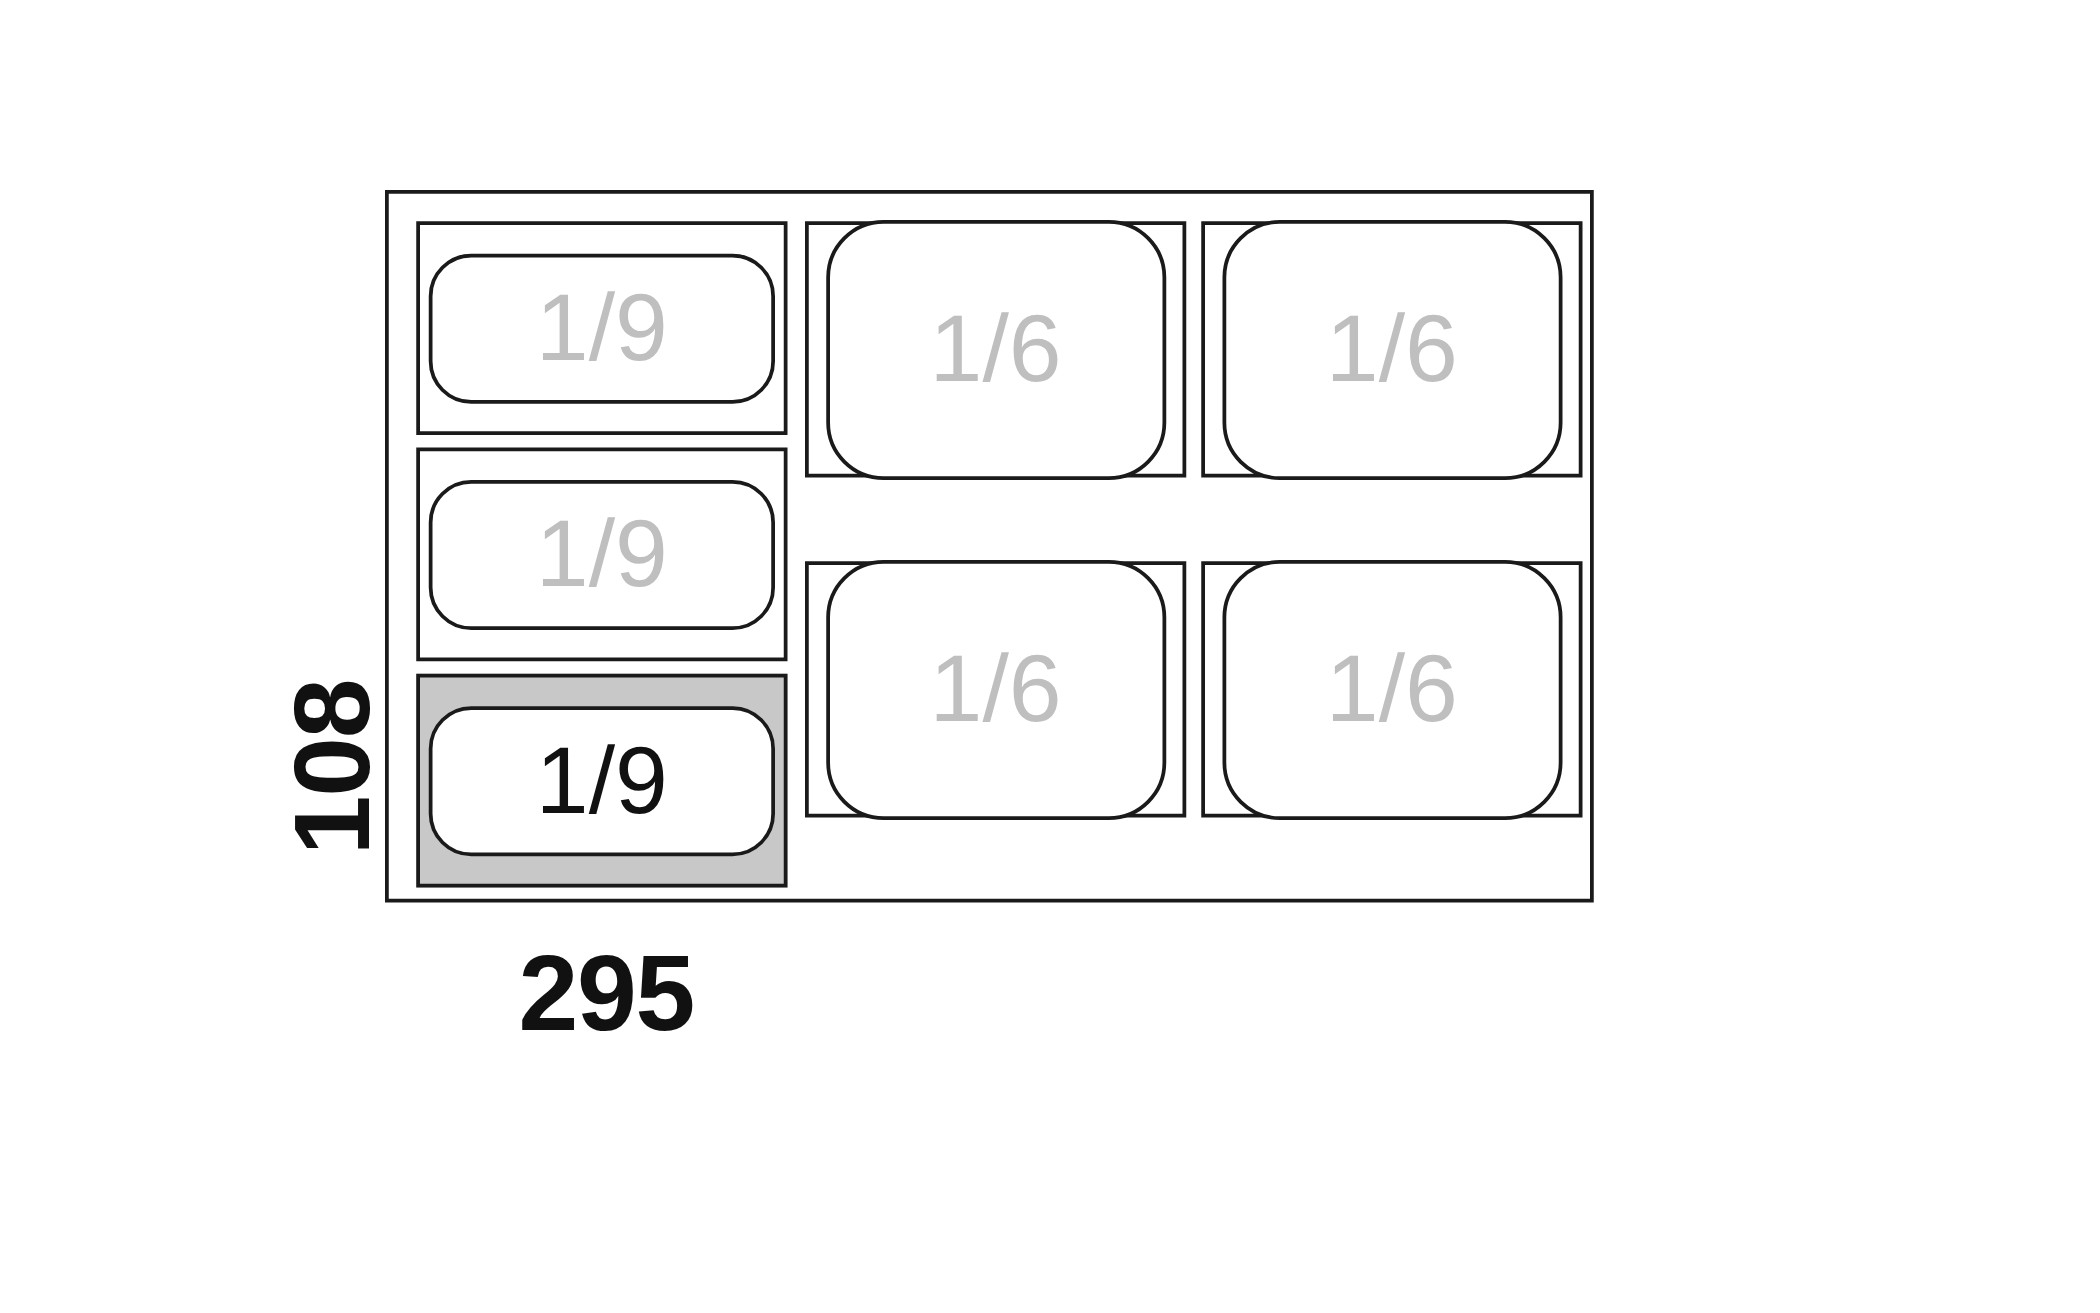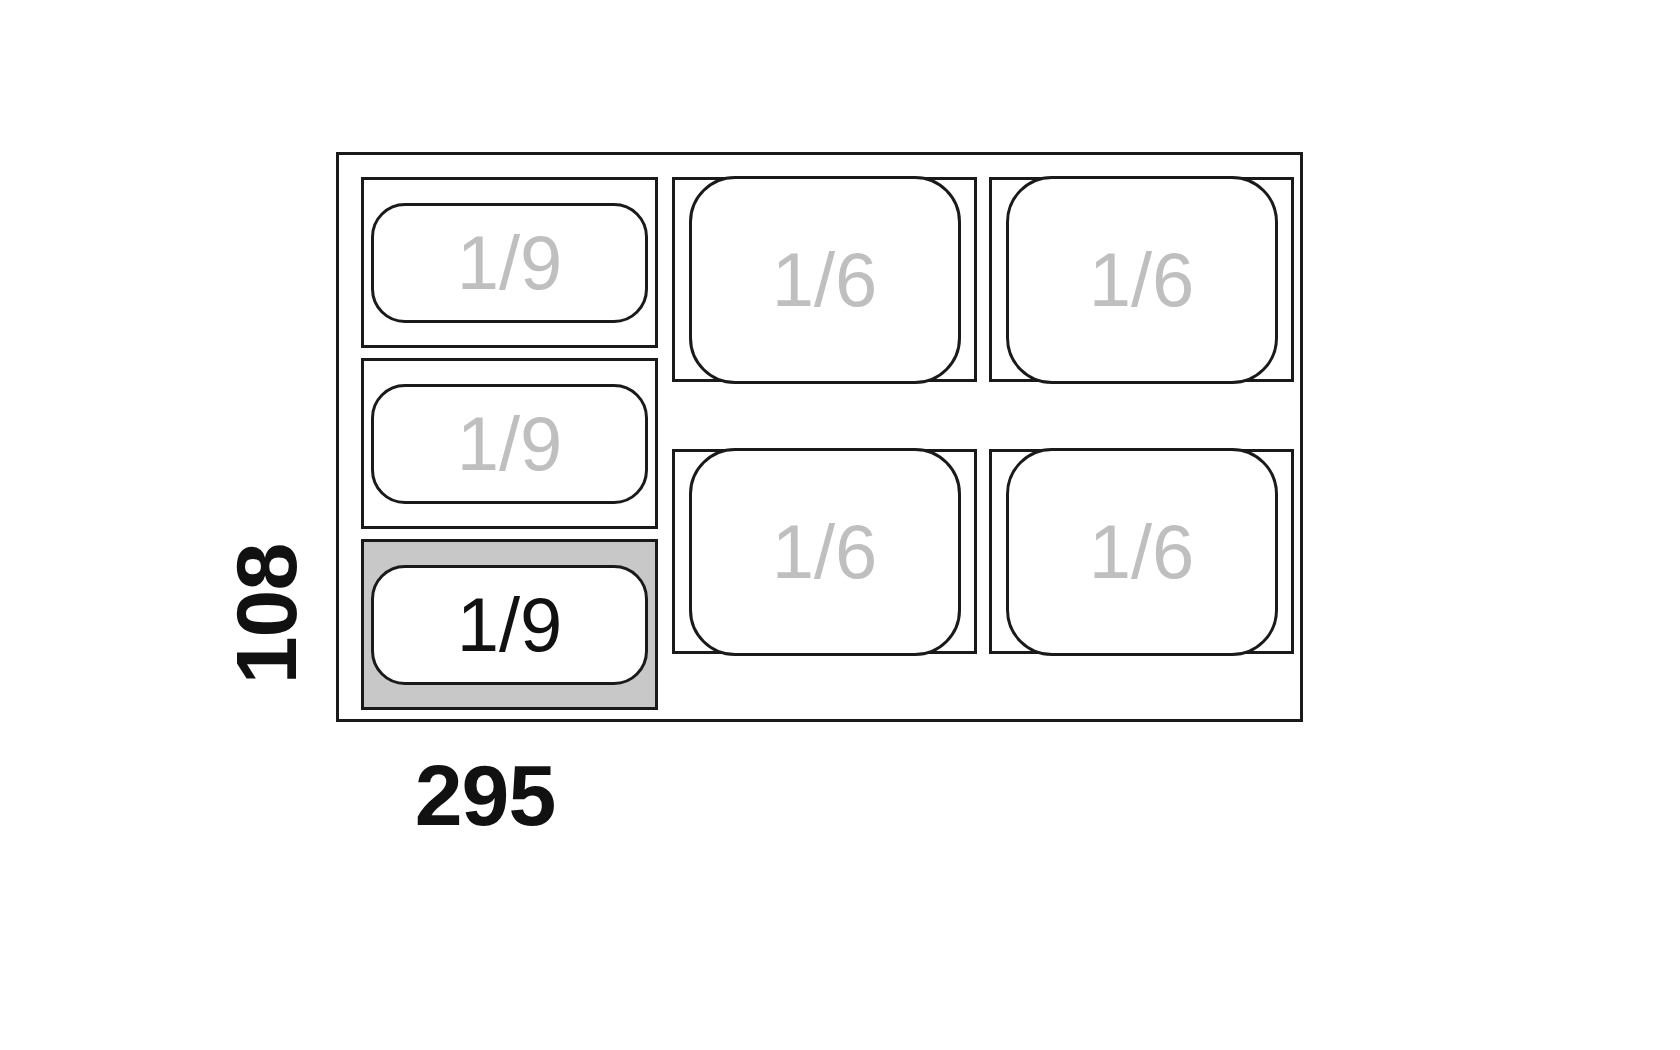--- a/index.html
+++ b/index.html
@@ -22,21 +22,20 @@
   
   .tray-frame {
     position: absolute;
     left: 308px;
     top: 152px;
     width: 967px;
     height: 570px;
     border: 3px solid #1a1a1a;
     box-sizing: border-box;
     background: #ffffff;
-    margin-left: 28px;
   }
 
   
   .slot {
     position: absolute;
     box-sizing: border-box;
     border: 3px solid #1a1a1a;
     background: #ffffff;
     display: flex;
     align-items: center;

